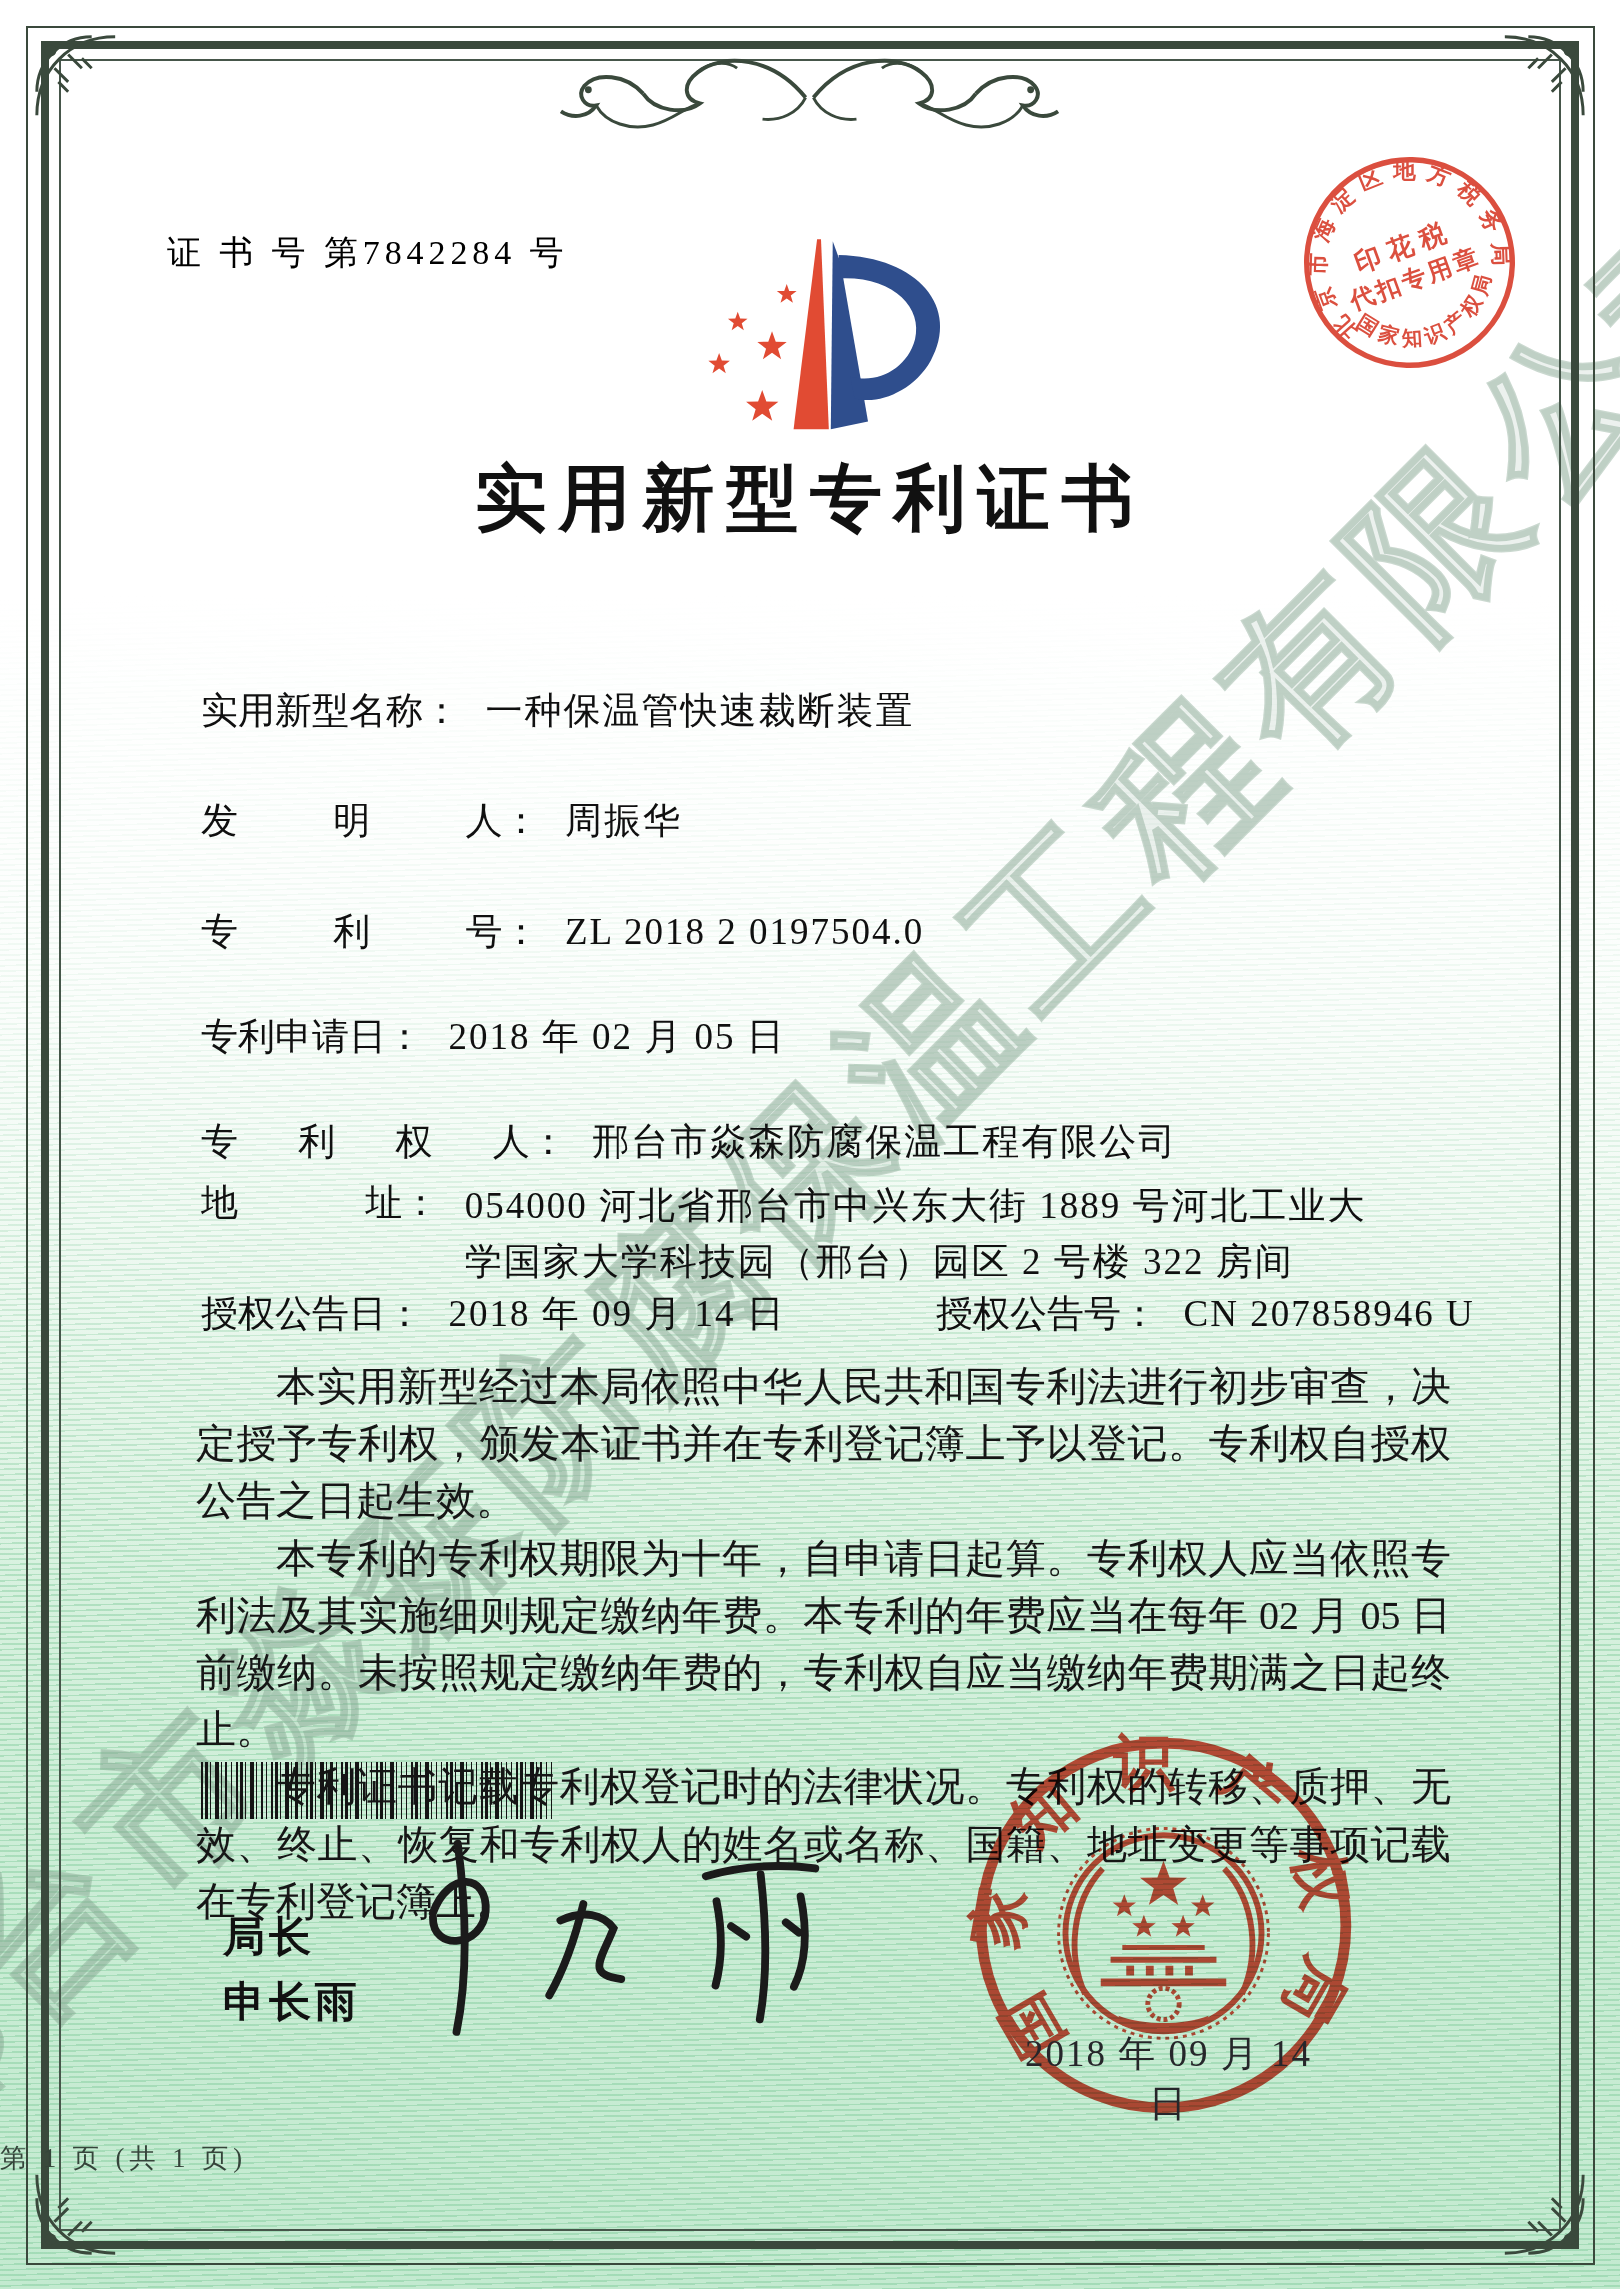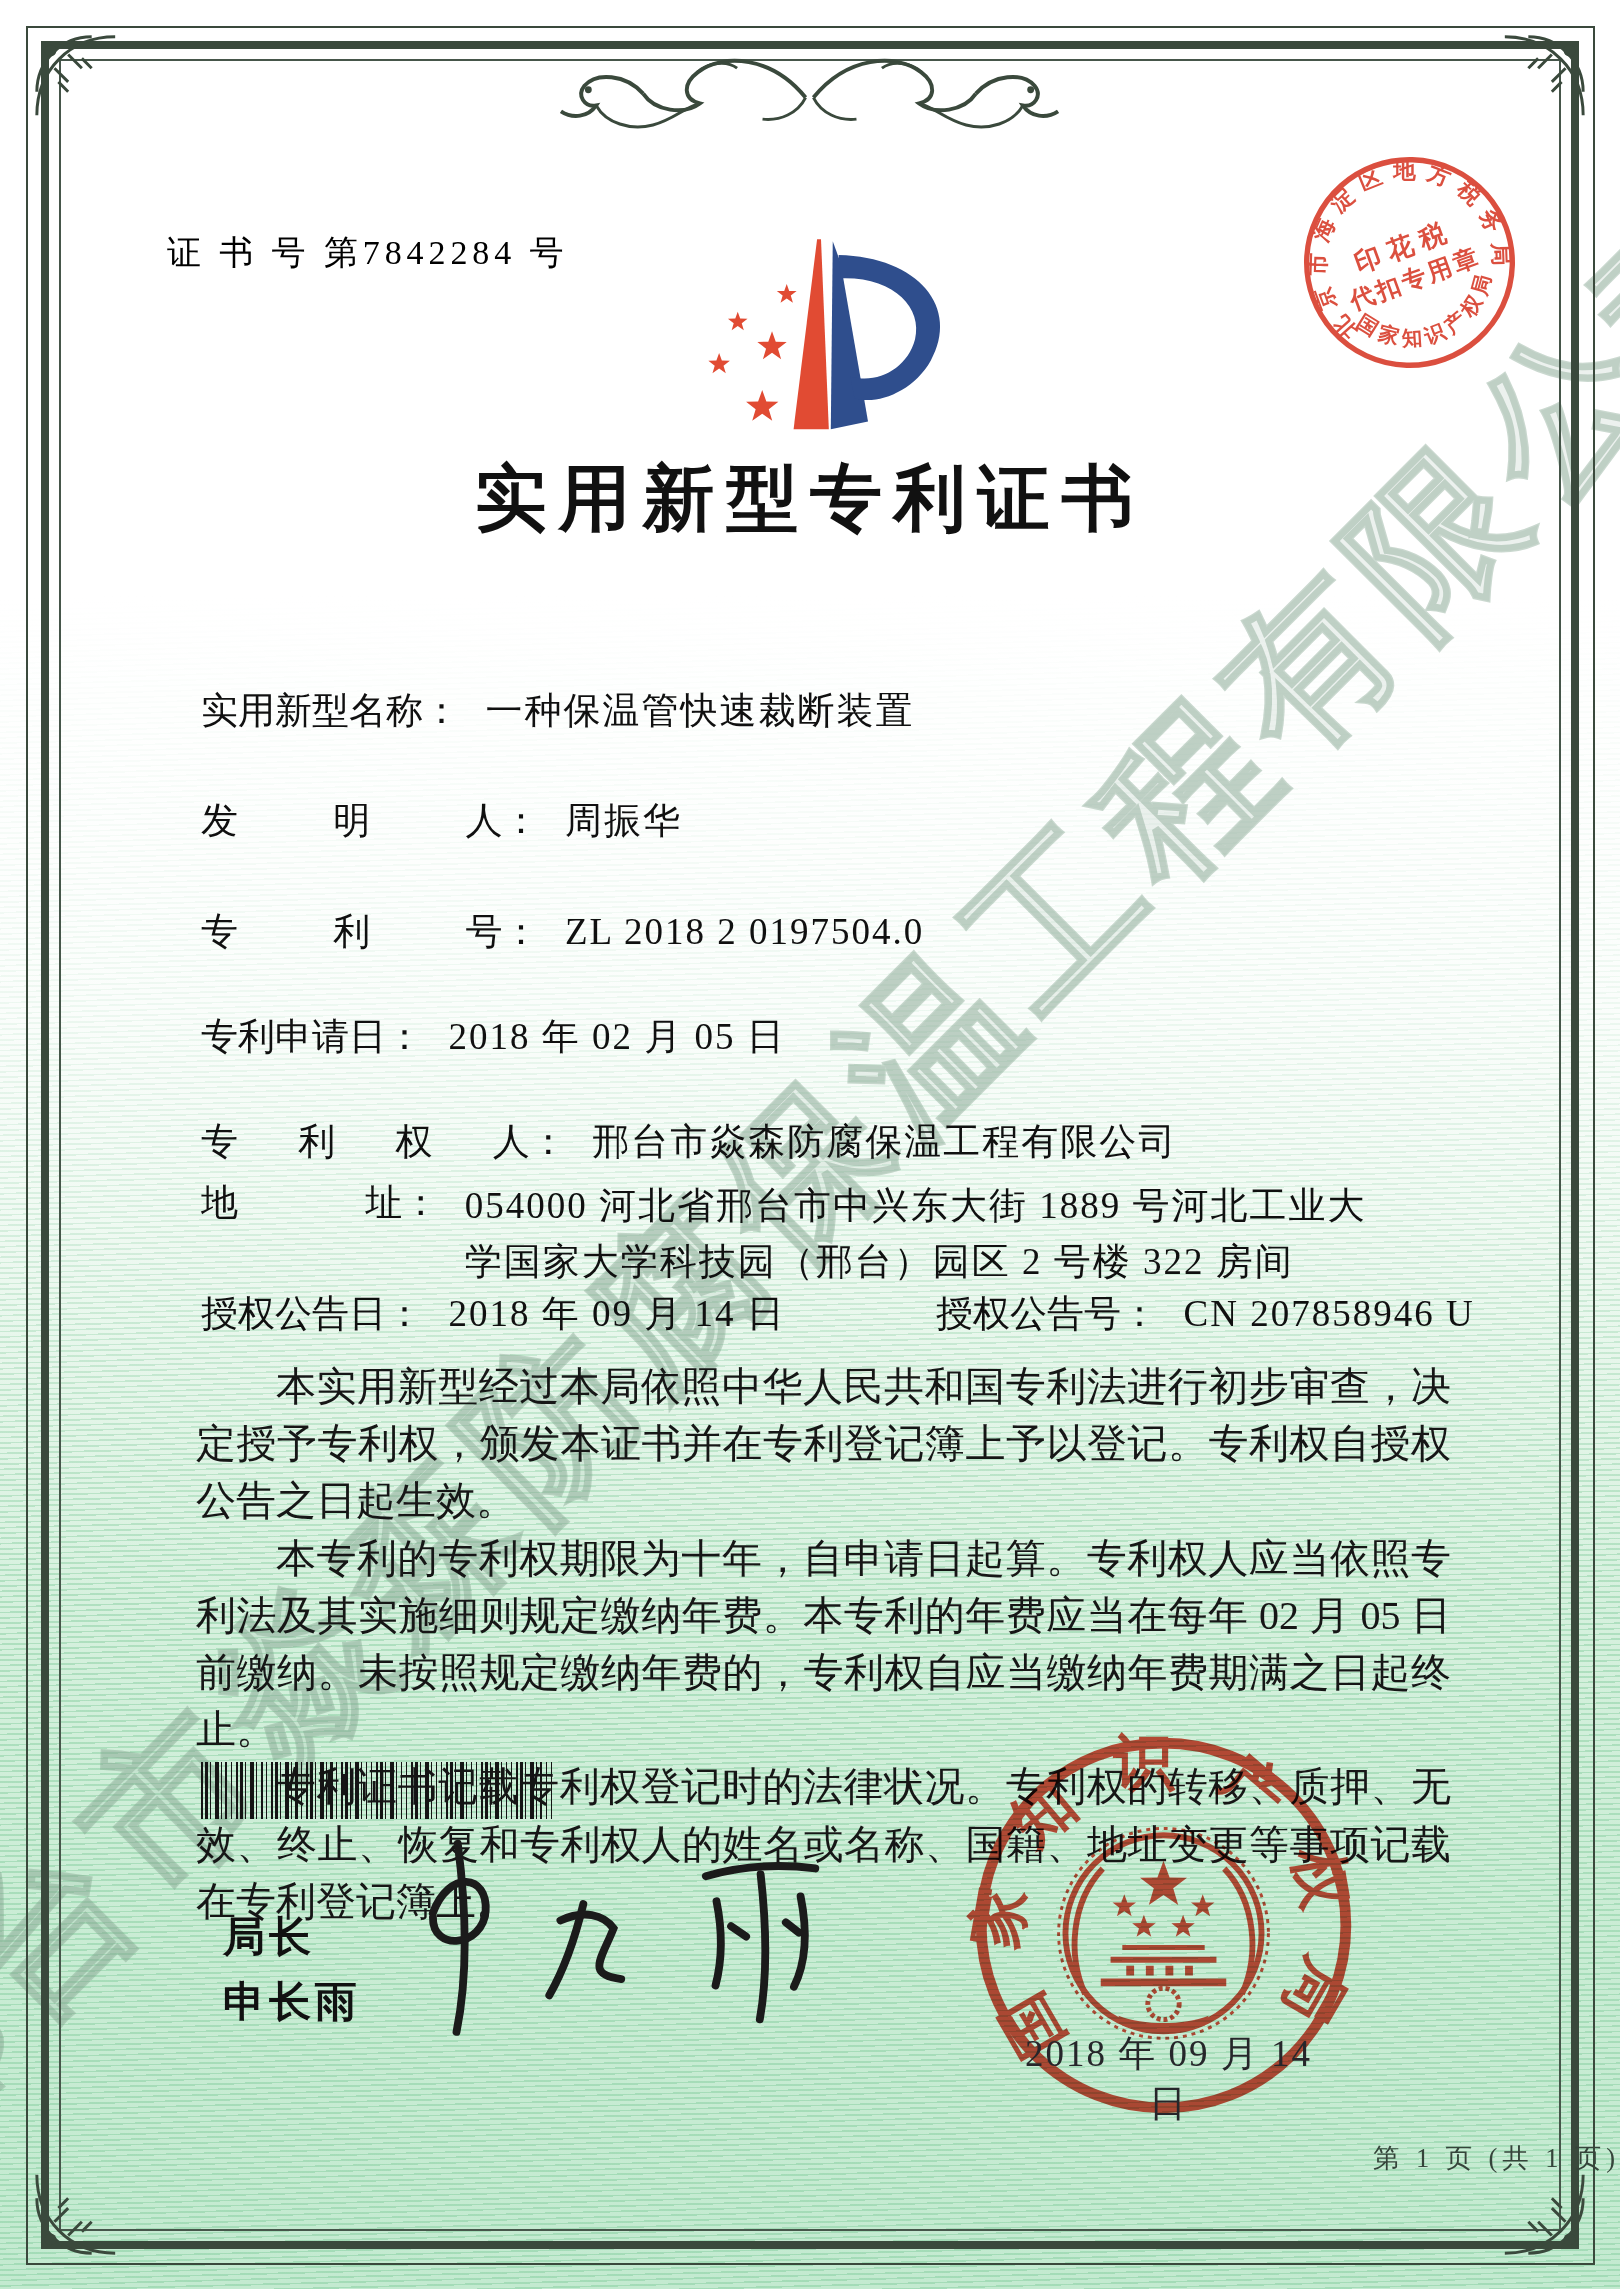--- a/index.html
+++ b/index.html
@@ -46,21 +46,21 @@
     background:repeating-linear-gradient(90deg,#141414 0 2px,transparent 2px 3.9px,#141414 3.9px 6.9px,transparent 6.9px 8.8px,#141414 8.8px 9.8px,transparent 9.8px 13.7px,#141414 13.7px 17.6px,transparent 17.6px 19.6px,#141414 19.6px 20.6px,transparent 20.6px 24.5px,#141414 24.5px 26.5px,transparent 26.5px 30px,#141414 30px 31px,transparent 31px 35px);}
 
   .role{position:absolute;left:223px;top:1909px;z-index:4;font-size:42px;letter-spacing:3.9px;color:#111;font-family:"Liberation Sans","DejaVu Sans",sans-serif;font-weight:bold;}
   .signer{position:absolute;left:223px;top:1974px;z-index:4;font-size:42px;letter-spacing:3.9px;color:#111;font-family:"Liberation Sans","DejaVu Sans",sans-serif;font-weight:bold;}
   .signature{position:absolute;left:392px;top:1811px;z-index:5;}
 
   .tax-seal{position:absolute;left:1292px;top:145px;z-index:5;mix-blend-mode:multiply;opacity:.92;}
   .grant-seal{position:absolute;left:938px;top:1700px;z-index:5;mix-blend-mode:multiply;opacity:.93;}
   .seal-date{position:absolute;left:1000px;top:2029px;width:337px;z-index:6;text-align:center;font-size:37px;color:#26262a;letter-spacing:2px;}
 
-  .footer{position:absolute;left:0;right:0;top:2140px;z-index:4;text-align:right;font-size:26.5px;letter-spacing:4.9px;color:#35443a;}
+  .footer{position:absolute;left:0;right:0;top:2140px;z-index:4;text-align:left;font-size:26.5px;letter-spacing:4.9px;color:#35443a;}
   text{font-family:"Liberation Serif","DejaVu Serif",serif;}
 </style>
 </head>
 <body>
 
 <div class="page">
   <div class="bg"></div>
   <div class="watermark">邢台市焱森防腐保温工程有限公司</div>
 
   <div class="frame-outer"></div>

